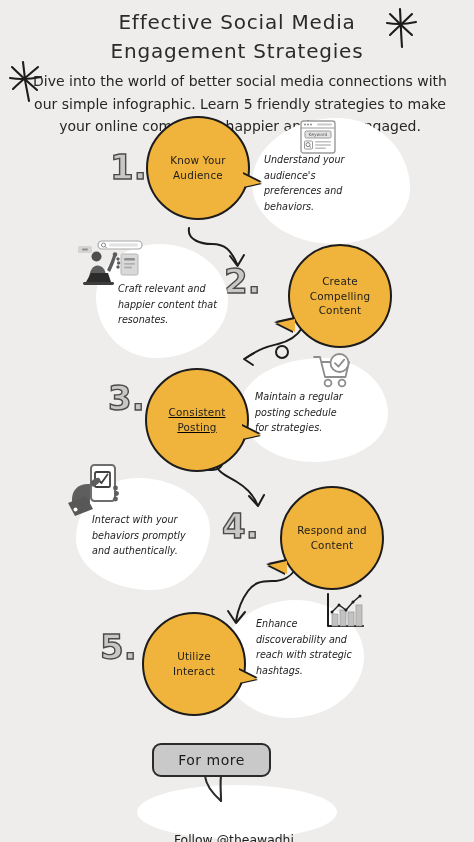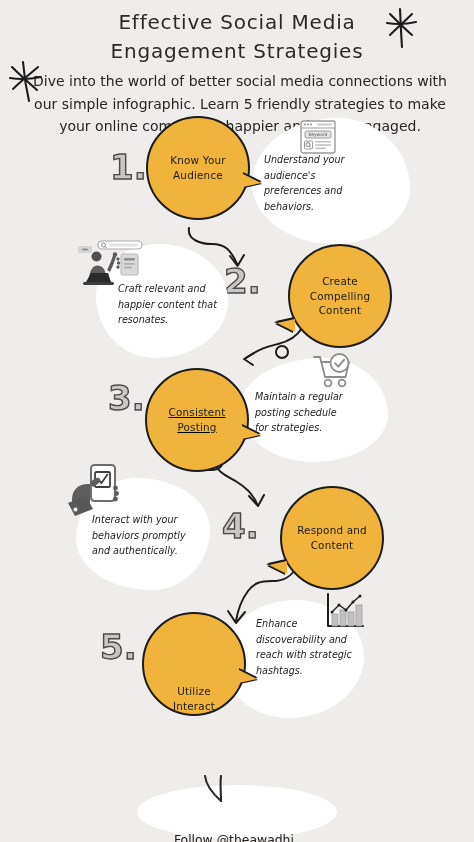--- a/index.html
+++ b/index.html
@@ -389,30 +389,33 @@
         <rect x="31" y="13" width="6" height="21" fill="#c2c2c2" stroke="#9d9d9d" stroke-width="0.8"></rect>
         <path d="M7 20 L14 13 L21 18 L28 10 L35 4" fill="none" stroke="#1c1c1c" stroke-width="1.4" stroke-linecap="round" stroke-linejoin="round"></path>
         <circle cx="7" cy="20" r="1.5" fill="#1c1c1c"></circle>
         <circle cx="14" cy="13" r="1.5" fill="#1c1c1c"></circle>
         <circle cx="21" cy="18" r="1.5" fill="#1c1c1c"></circle>
         <circle cx="28" cy="10" r="1.5" fill="#1c1c1c"></circle>
         <circle cx="35" cy="4" r="1.5" fill="#1c1c1c"></circle>
       </svg>
     </div>
 
-    <div class="bubble tail-r" style="left:142px; top:612px;align-items:flex-end;">
+    <div class="bubble tail-r" style="left:142px; top:612px;">
       <div class="bubble-label">
         <span>Utilize</span><br>
         <span>Interact</span>
       </div>
     </div>
 
     <div class="desc" style="left:250px; top:616px; width:104px;margin-left:6px;">Enhance discoverability and reach with strategic hashtags.</div>
   </div>
 
+  <div class="cta-box" style="left:152px; top:743px; width:119px; height:34px;">
+    <span class="cta-label">For more</span>
+  </div>
 
   <div class="cta-tail" style="left:203px; top:775px;">
     <svg width="26" height="28" viewBox="0 0 26 28">
       <path d="M2 1 C3 10, 9 18, 18 26" fill="none" stroke="#2b2b2b" stroke-width="2.1" stroke-linecap="round"></path>
       <path d="M18 1 C17 9, 18 17, 18 26" fill="none" stroke="#2b2b2b" stroke-width="2.1" stroke-linecap="round"></path>
     </svg>
   </div>
 
   <div class="footer-blob" style="left:137px; top:785px; width:200px; height:54px;"></div>
 

